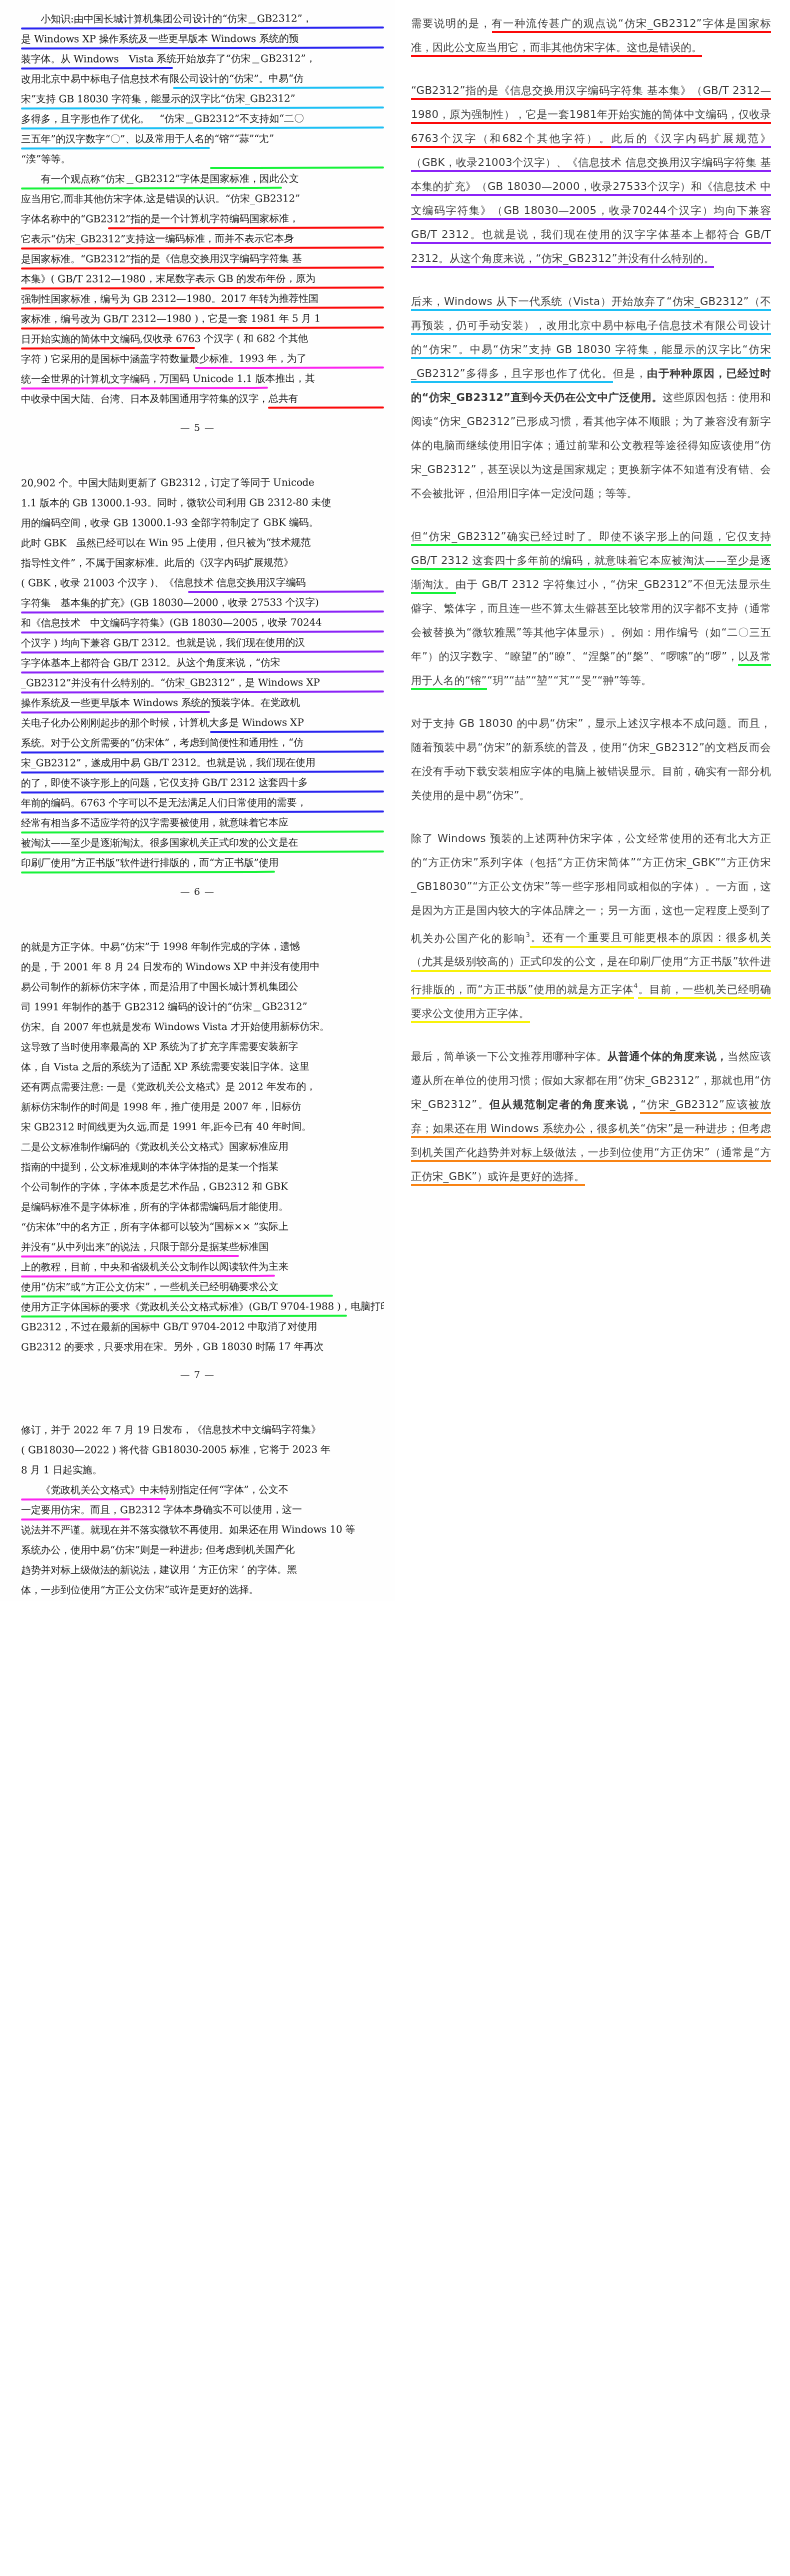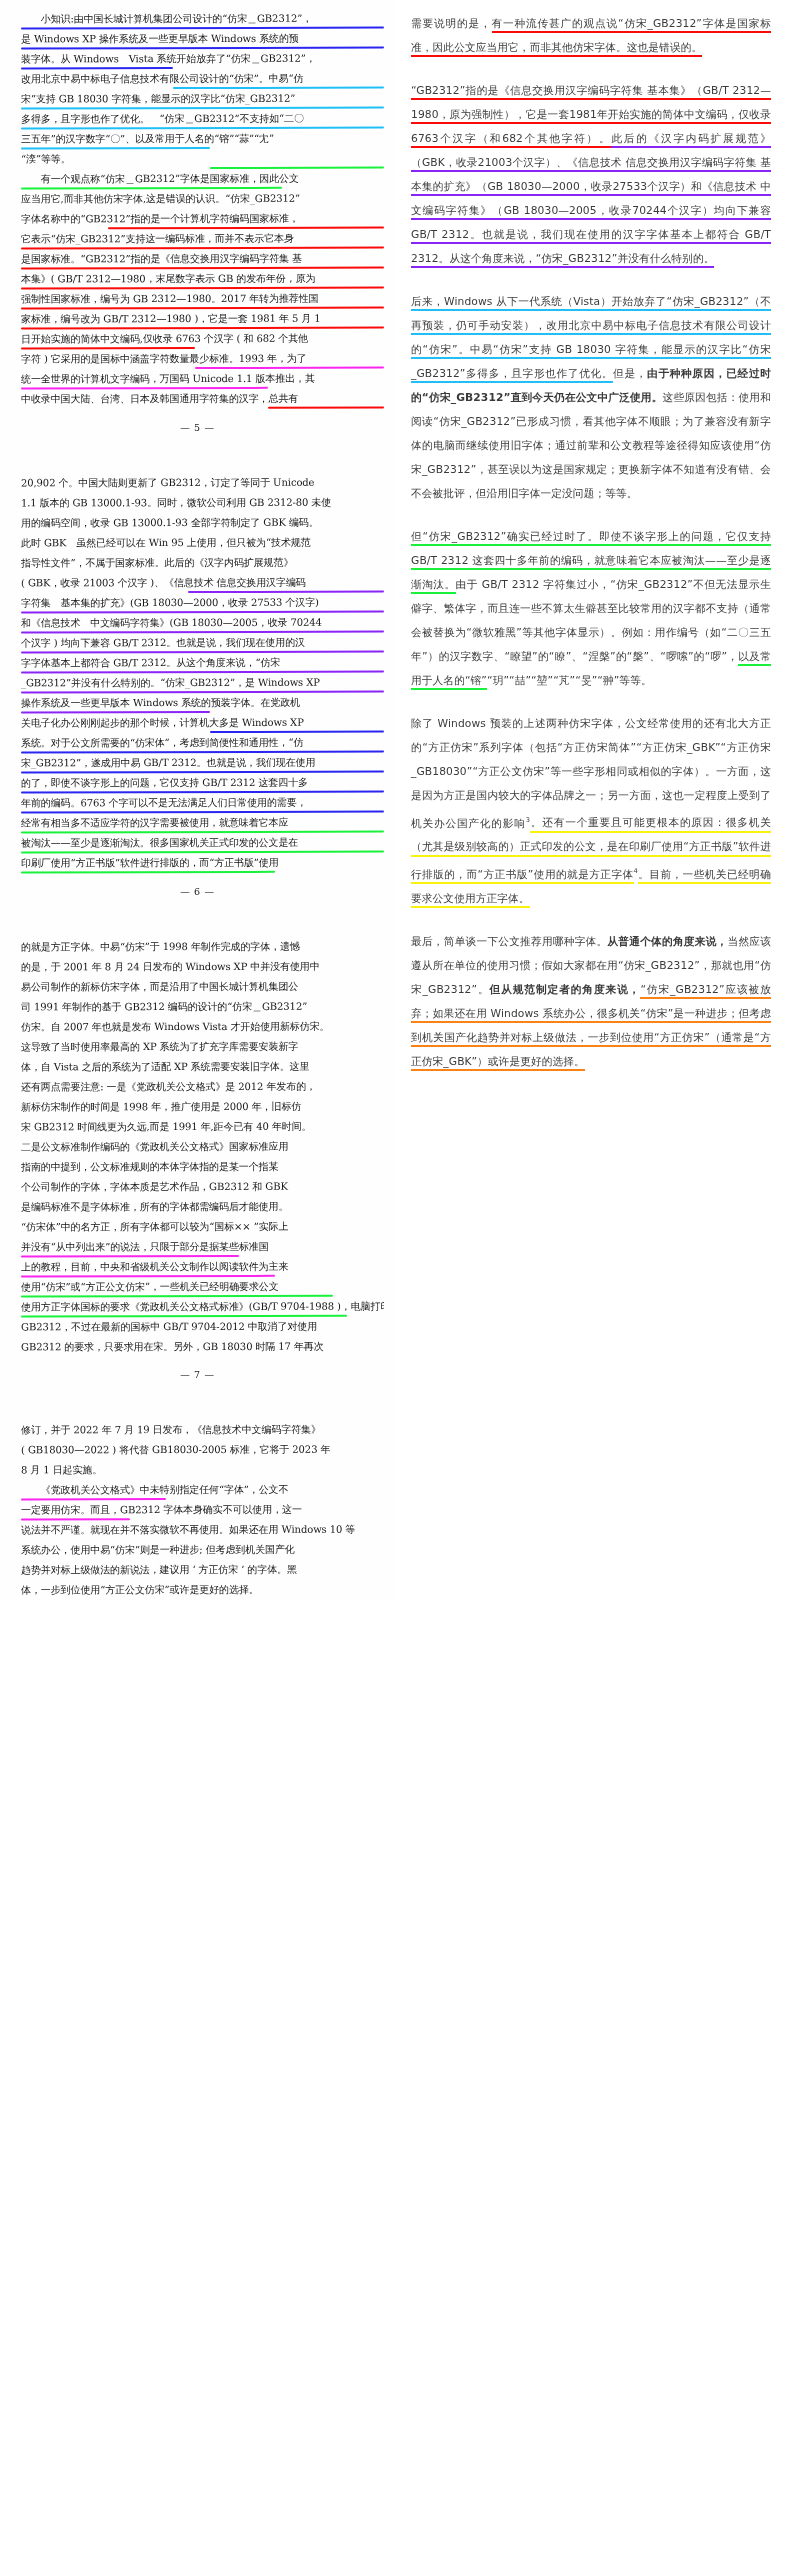--- a/index.html
+++ b/index.html
@@ -189,21 +189,21 @@
     <div class="scan-gap"></div>
     <div class="scan-block" id="blk3">
         <div class="scan-line">的就是方正字体。中易“仿宋”于 1998 年制作完成的字体，遗憾</div>
         <div class="scan-line">的是，于 2001 年 8 月 24 日发布的 Windows XP 中并没有使用中</div>
         <div class="scan-line">易公司制作的新标仿宋字体，而是沿用了中国长城计算机集团公</div>
         <div class="scan-line">司 1991 年制作的基于 GB2312 编码的设计的“仿宋＿GB2312”</div>
         <div class="scan-line">仿宋。自 2007 年也就是发布 Windows Vista 才开始使用新标仿宋。</div>
         <div class="scan-line">这导致了当时使用率最高的 XP 系统为了扩充字库需要安装新字</div>
         <div class="scan-line">体，自 Vista 之后的系统为了适配 XP 系统需要安装旧字体。这里</div>
         <div class="scan-line">还有两点需要注意: 一是《党政机关公文格式》是 2012 年发布的，</div>
-        <div class="scan-line">新标仿宋制作的时间是 1998 年，推广使用是 2000 年，旧标仿</div>
+        <div class="scan-line">新标仿宋制作的时间是 1998 年，推广使用是 2007 年，旧标仿</div>
         <div class="scan-line">宋 GB2312 时间线更为久远,而是 1991 年,距今已有 40 年时间。</div>
         <div class="scan-line">二是公文标准制作编码的《党政机关公文格式》国家标准应用</div>
         <div class="scan-line">指南的中提到，公文标准规则的本体字体指的是某一个指某</div>
         <div class="scan-line">个公司制作的字体，字体本质是艺术作品，GB2312 和 GBK</div>
         <div class="scan-line">是编码标准不是字体标准，所有的字体都需编码后才能使用。</div>
         <div class="scan-line">“仿宋体”中的名方正，所有字体都可以较为“国标×× ”实际上</div>
         <div class="scan-line">并没有“从中列出来”的说法，只限于部分是据某些标准国<span class="u" style="background: rgb(251, 37, 240); left: 0%; width: 60%;"></span></div>
         <div class="scan-line">上的教程，目前，中央和省级机关公文制作以阅读软件为主来<span class="u" style="background: rgb(251, 37, 240); left: 0%; width: 70%;"></span></div>
         <div class="scan-line">使用“仿宋”或“方正公文仿宋”，一些机关已经明确要求公文<span class="u" style="background: rgb(24, 242, 58); left: 0%; width: 86%;"></span></div>
         <div class="scan-line">使用方正字体国标的要求《党政机关公文格式标准》(GB/T 9704-1988 )，电脑打印的公文主文字展显示<span class="u" style="background: rgb(24, 242, 58); left: 0%; width: 90%;"></span></div>
@@ -223,20 +223,21 @@
         <div class="scan-line">趋势并对标上级做法的新说法，建议用 ‘ 方正仿宋 ’ 的字体。黑</div>
         <div class="scan-line">体，一步到位使用“方正公文仿宋”或许是更好的选择。</div>
       </div>
   </div>
 
   <div class="col-right" id="article">
       <div class="para"><span>需要说明的是，</span><mark class="red">有一种流传甚广的观点说“仿宋_GB2312”字体是国家标准，因此公文应当用它，而非其他仿宋字体。这也是错误的。</mark></div>
       <div class="para"><mark class="red">“GB2312”指的是《信息交换用汉字编码字符集 基本集》（GB/T 2312—1980，原为强制性），它是一套1981年开始实施的简体中文编码，仅收录6763个汉字（和682个其他字符）。</mark><mark class="purple">此后的《汉字内码扩展规范》（GBK，收录21003个汉字）、《信息技术 信息交换用汉字编码字符集 基本集的扩充》（GB 18030—2000，收录27533个汉字）和《信息技术 中文编码字符集》（GB 18030—2005，收录70244个汉字）均向下兼容 GB/T 2312。也就是说，我们现在使用的汉字字体基本上都符合 GB/T 2312。从这个角度来说，“仿宋_GB2312”并没有什么特别的。</mark></div>
       <div class="para"><mark class="cyan">后来，Windows 从下一代系统（Vista）开始放弃了“仿宋_GB2312”（不再预装，仍可手动安装），改用北京中易中标电子信息技术有限公司设计的“仿宋”。中易“仿宋”支持 GB 18030 字符集，能显示的汉字比“仿宋_GB2312”多得多，且字形也作了优化。</mark><span>但是，</span><span style="font-weight: bold;">由于种种原因，已经过时的“仿宋_GB2312”直到今天仍在公文中广泛使用。</span><span>这些原因包括：使用和阅读“仿宋_GB2312”已形成习惯，看其他字体不顺眼；为了兼容没有新字体的电脑而继续使用旧字体；通过前辈和公文教程等途径得知应该使用“仿宋_GB2312”，甚至误以为这是国家规定；更换新字体不知道有没有错、会不会被批评，但沿用旧字体一定没问题；等等。</span></div>
       <div class="para"><mark class="green">但“仿宋_GB2312”确实已经过时了。即使不谈字形上的问题，它仅支持 GB/T 2312 这套四十多年前的编码，就意味着它本应被淘汰——至少是逐渐淘汰。</mark><span>由于 GB/T 2312 字符集过小，“仿宋_GB2312”不但无法显示生僻字、繁体字，而且连一些不算太生僻甚至比较常用的汉字都不支持（通常会被替换为“微软雅黑”等其他字体显示）。例如：用作编号（如“二〇三五年”）的汉字数字</span><span>、“瞭望”的“瞭”、“涅槃”的“槃”、“啰嗦”的“啰”，</span><mark class="green">以及常用于人名的“镕”</mark><span>“玥”“喆”“堃”“芃”“旻”“翀”等等。</span></div>
+      <div class="para"><span>对于支持 GB 18030 的中易“仿宋”，显示上述汉字根本不成问题。而且，随着预装中易“仿宋”的新系统的普及，使用“仿宋_GB2312”的文档反而会在没有手动下载安装相应字体的电脑上被错误显示。目前，确实有一部分机关使用的是中易“仿宋”。</span></div>
       <div class="para"><span>除了 Windows 预装的上述两种仿宋字体，公文经常使用的还有北大方正的“方正仿宋”系列字体（包括“方正仿宋简体”“方正仿宋_GBK”“方正仿宋_GB18030”“方正公文仿宋”等一些字形相同或相似的字体）。一方面，这是因为方正是国内较大的字体品牌之一；另一方面，这也一定程度上受到了机关办公国产化的影响</span><sup>3</sup><mark class="yellow">。还有一个重要且可能更根本的原因：很多机关（尤其是级别较高的）正式印发的公文，是在印刷厂使用“方正书版”软件进行排版的，而“方正书版”使用的就是方正字体</mark><sup>4</sup><mark class="yellow">。目前，一些机关已经明确要求公文使用方正字体。</mark></div>
       <div class="para"><span>最后，简单谈一下公文推荐用哪种字体。</span><span style="font-weight: bold;">从普通个体的角度来说，</span><span>当然应该遵从所在单位的使用习惯；假如大家都在用“仿宋_GB2312”，那就也用“仿宋_GB2312”。</span><span style="font-weight: bold;">但从规范制定者的角度来说，</span><mark class="orange">“仿宋_GB2312”应该被放弃；如果还在用 Windows 系统办公，很多机关“仿宋”是一种进步；但考虑到机关国产化趋势并对标上级做法，一步到位使用“方正仿宋”（通常是“方正仿宋_GBK”）或许是更好的选择。</mark></div>
     </div>
 
   <div class="comment-panel">
     <div class="comment-title">精选留言</div>
     <div class="comment-head">
       <div class="avatar"></div>
       <div class="comment-body">
         <div class="comment-meta">

